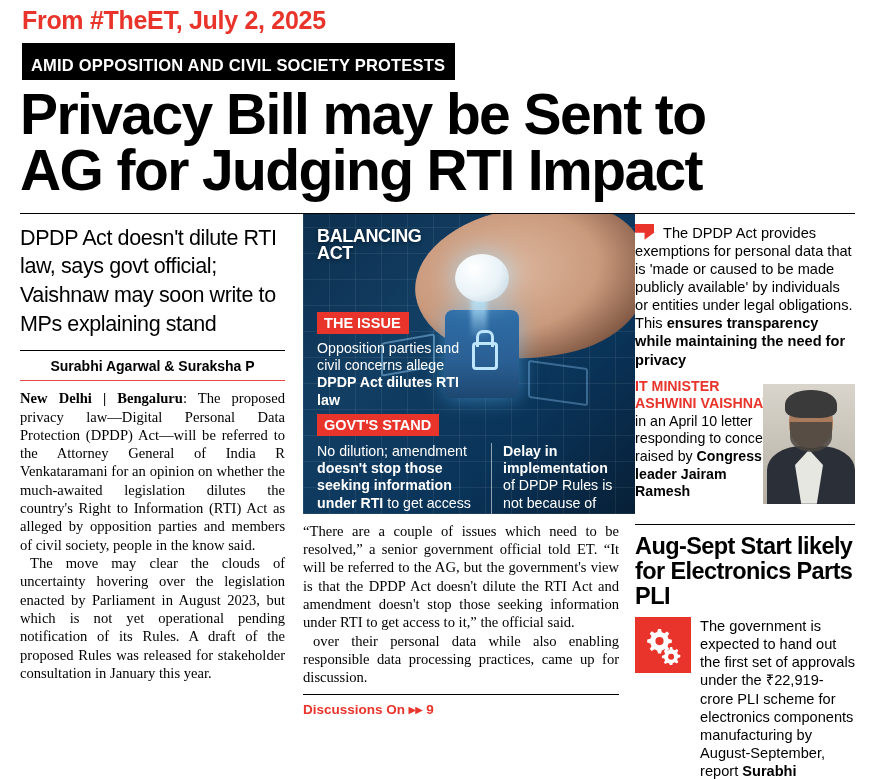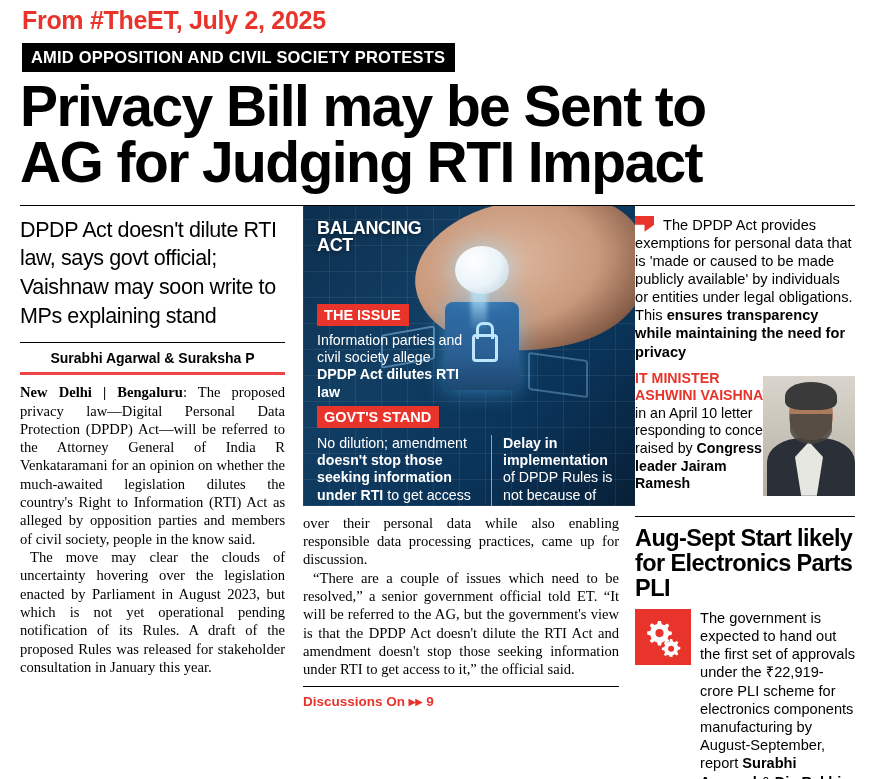--- a/index.html
+++ b/index.html
@@ -26,21 +26,21 @@
   
   .kicker-wrap { padding: 4px 0 0 22px; }
   .kicker {
     display: inline-block;
     background: #000;
     color: #fff;
     font-family: "Liberation Sans", sans-serif;
     font-weight: bold;
     font-size: 16.5px;
     letter-spacing: 0.2px;
-    padding: 5px 10px 5px 9px;
+    padding: 13px 10px 5px 9px;
   }
 
   
   .headline {
     font-family: "Liberation Sans", sans-serif;
     font-weight: bold;
     font-size: 57px;
     line-height: 0.99;
     letter-spacing: -1.6px;
     padding: 6px 18px 0 20px;
@@ -70,21 +70,21 @@
     line-height: 1.33;
     letter-spacing: -0.4px;
     padding: 10px 0 12px 0;
   }
   .byline {
     font-family: "Liberation Sans", sans-serif;
     font-weight: bold;
     font-size: 14px;
     text-align: center;
     border-top: 1px solid #000;
-    border-bottom: 3px solid #ef4444;
+    border-bottom: 1px solid #ef4444;
     padding: 7px 0 6px 0;
     margin-bottom: 8px;
   }
   .article p {
     font-family: "Liberation Serif", serif;
     font-size: 14.6px;
     line-height: 1.255;
     text-align: justify;
     text-indent: 0;
   }
@@ -364,40 +364,40 @@
         <div class="orb"></div>
 
         <div class="balancing">
           <span>BALANCING</span><br>
           <span>ACT</span>
         </div>
 
         <div class="issue-block">
           <span class="tag">THE ISSUE</span>
           <div class="issue-text">
-            <span>Information parties and civil society allege </span><b>DPDP Act dilutes RTI law</b>
+            <span>Opposition parties and civil concerns allege </span><b>DPDP Act dilutes RTI law</b>
           </div>
         </div>
 
         <div class="stand-block">
           <span class="tag">GOVT'S STAND</span>
           <div class="stand-cols">
             <div class="stand-a">
               <span>No dilution; amendment </span><b>doesn't stop those seeking information under RTI </b><span>to get access to it</span>
             </div>
             <div class="stand-b">
               <b>Delay in implementation</b><span> of DPDP Rules is not because of this issue</span>
             </div>
           </div>
         </div>
       </div>
 
       <div class="mid-article">
+        <p>“There are a couple of issues which need to be resolved,” a senior government official told ET. “It will be referred to the AG, but the government's view is that the DPDP Act doesn't dilute the RTI Act and amendment doesn't stop those seeking information under RTI to get access to it,” the official said.</p>
         <p>over their personal data while also enabling responsible data processing practices, came up for discussion.</p>
-        <p>“There are a couple of issues which need to be resolved,” a senior government official told ET. “It will be referred to the AG, but the government's view is that the DPDP Act doesn't dilute the RTI Act and amendment doesn't stop those seeking information under RTI to get access to it,” the official said.</p>
       </div>
       <div class="disc">Discussions On ▸▸ 9</div>
     </div>
 
     <div class="col-right">
       <div class="quote-box">
         <span class="quote-mark"></span>
         <span class="quote-text"><span>The DPDP Act provides exemptions for personal data that is 'made or caused to be made publicly available' by individuals or entities under legal obligations. This </span><b>ensures transparency while maintaining the need for privacy</b></span>
         <div class="attrib">
           <span class="name">IT MINISTER ASHWINI VAISHNAW</span><span>, in an April 10 letter responding to concerns raised by </span><b>Congress leader Jairam Ramesh</b>

